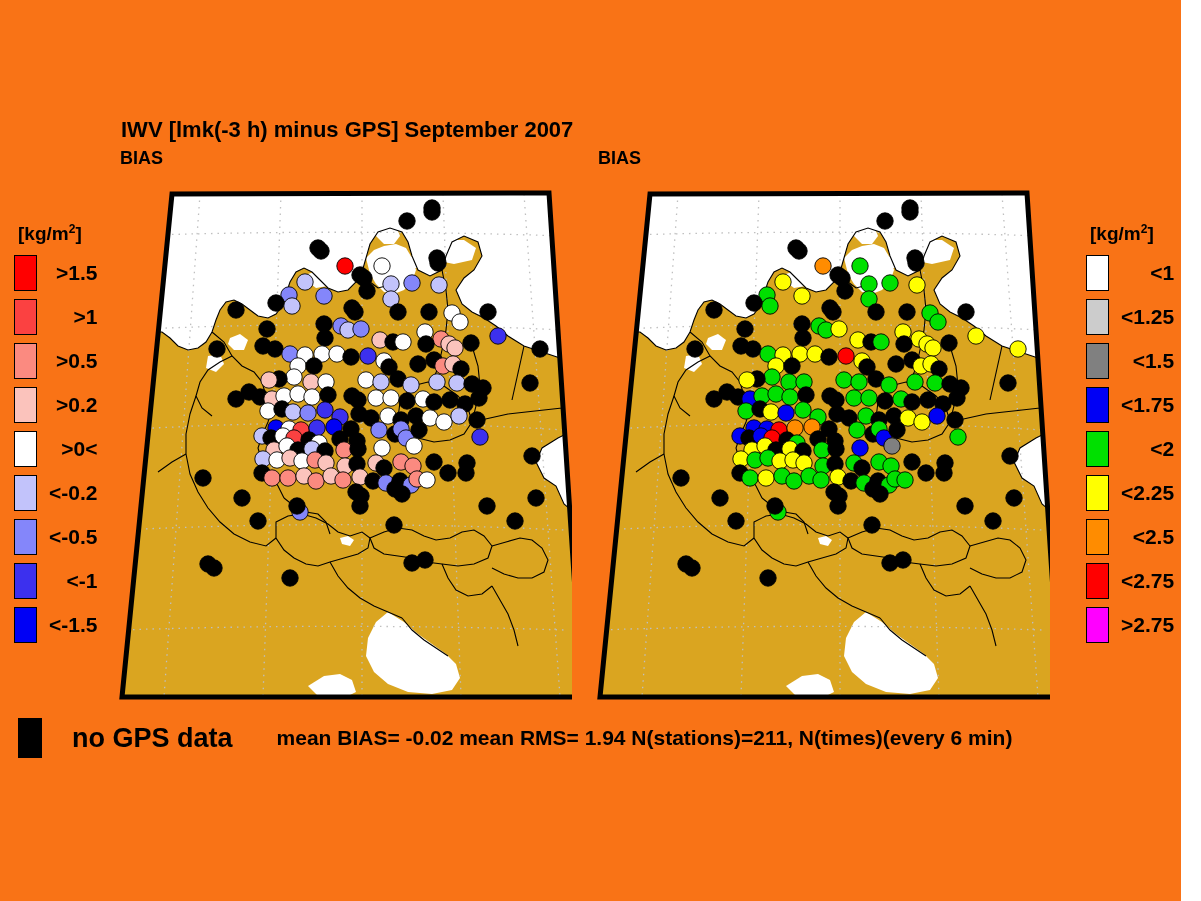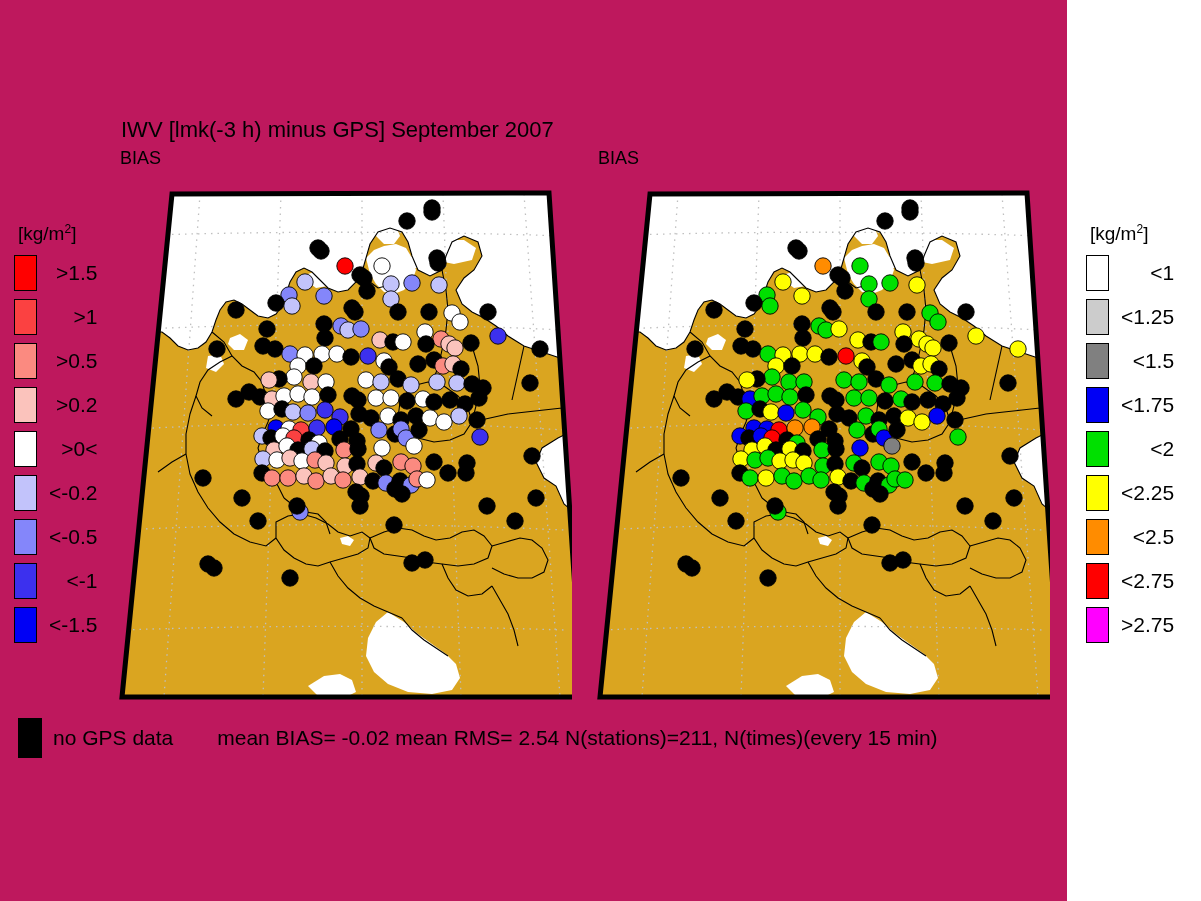--- a/index.html
+++ b/index.html
@@ -4,21 +4,21 @@
 <title>IWV BIAS / RMSE Map</title>
 <style>
   * { box-sizing: border-box; }
   html, body {
     margin: 0; padding: 0;
     width: 1201px; height: 901px;
     background: #ffffff;
     font-family: "Liberation Sans", sans-serif;
     overflow: hidden;
   }
-  #root { position: relative; width: 1067px; height: 901px; background: #be185d; }
+  #root { position: relative; width: 1181px; height: 901px; background: #f97316; font-weight: bold; }
 
   
   .title-main {
     position: absolute; left: 121px; top: 117px;
     font-size: 22px; color: #000; white-space: nowrap; letter-spacing: 0px;
   }
   .panel-label {
     position: absolute; top: 148px;
     font-size: 18px; color: #000; white-space: nowrap;
   }
@@ -44,21 +44,21 @@
     border: 1.6px solid #000;
     flex: 0 0 auto;
   }
   .legend-text {
     margin-left: 12px; font-size: 21px; color: #000; white-space: nowrap;
   }
 
   
   #footer { position: absolute; left: 18px; top: 718px; display: flex; align-items: center; }
   #nogps-swatch { width: 24px; height: 40px; background: #000; flex: 0 0 auto; }
-  #nogps-label { margin-left: 11px; font-size: 21px; color: #000; white-space: nowrap; }
+  #nogps-label { margin-left: 30px; font-size: 27px; color: #000; white-space: nowrap; }
   #stats-text { margin-left: 44px; font-size: 21px; color: #000; white-space: nowrap; }
 
   
   .map-panel { position: absolute; top: 186px; }
   #map-bias { left: 112px; }
   #map-rmse { left: 590px; }
   .map-svg { display: block; }
 </style>
 </head>
 <body>
@@ -700,16 +700,16 @@
             <circle cx="376" cy="126" r="8.2" fill="#000000" stroke="#000" stroke-width="0.9"></circle>
           </g>
         </g>
         <path d="M60,8 L437,7 L470,511 L10,511 Z" fill="none" stroke="#000" stroke-width="5" stroke-linejoin="miter"></path>
       </svg>
     </div>
 
   <div id="footer">
     <div id="nogps-swatch"></div>
     <div id="nogps-label">no GPS data</div>
-    <div id="stats-text">mean BIAS= -0.02  mean RMS= 2.54  N(stations)=211, N(times)(every 15 min)</div>
+    <div id="stats-text">mean BIAS= -0.02  mean RMS= 1.94  N(stations)=211, N(times)(every 6 min)</div>
   </div>
 
 </div>
 
 </body></html>

